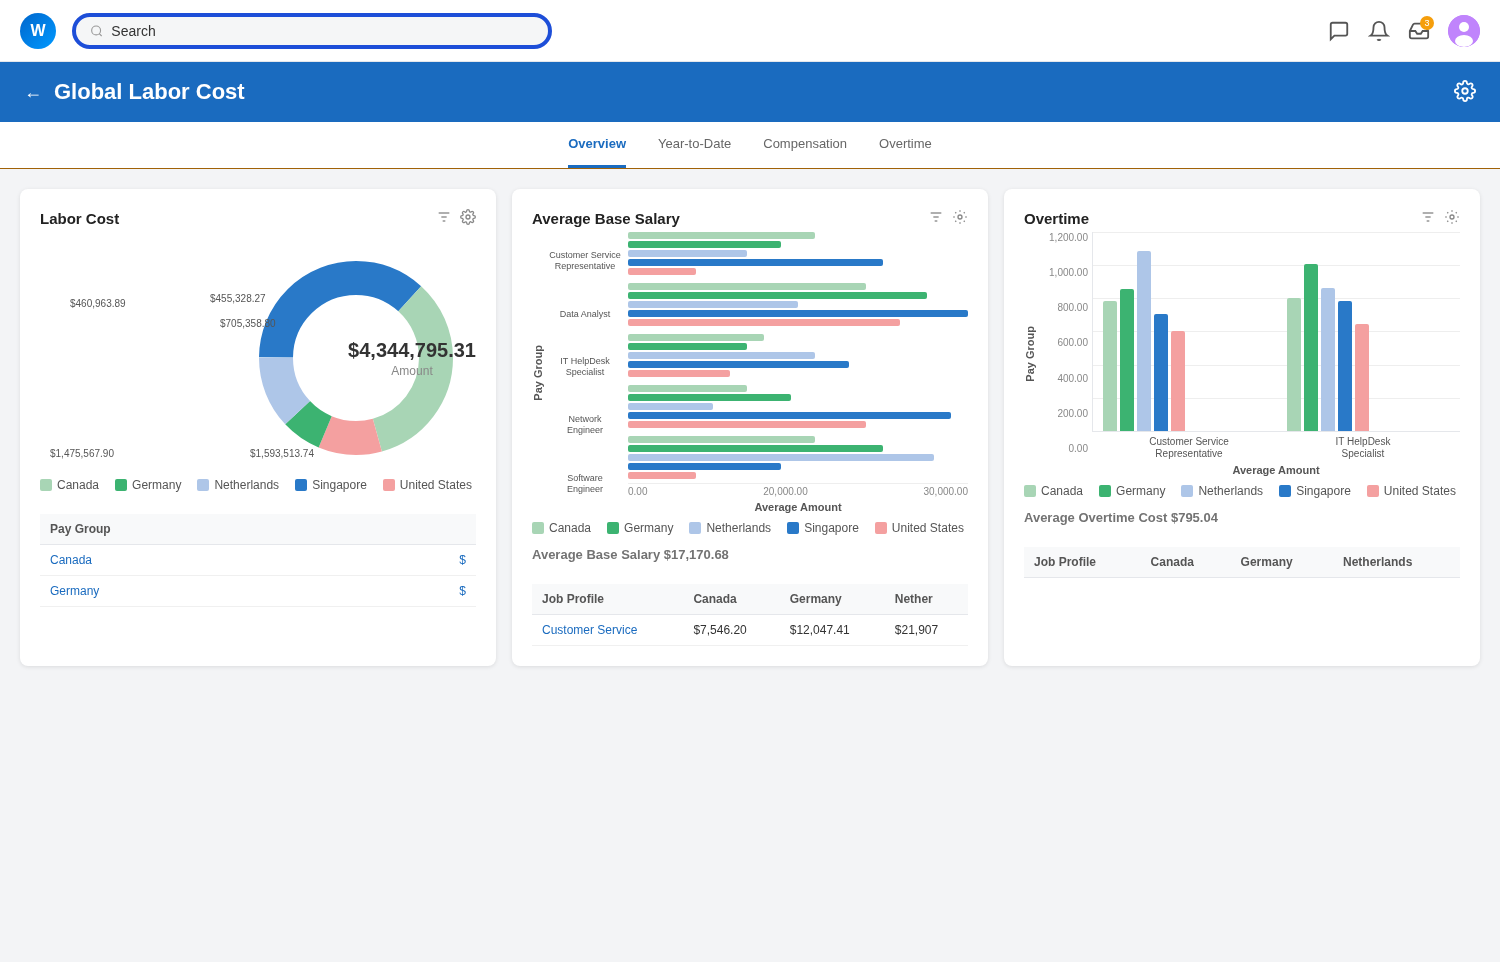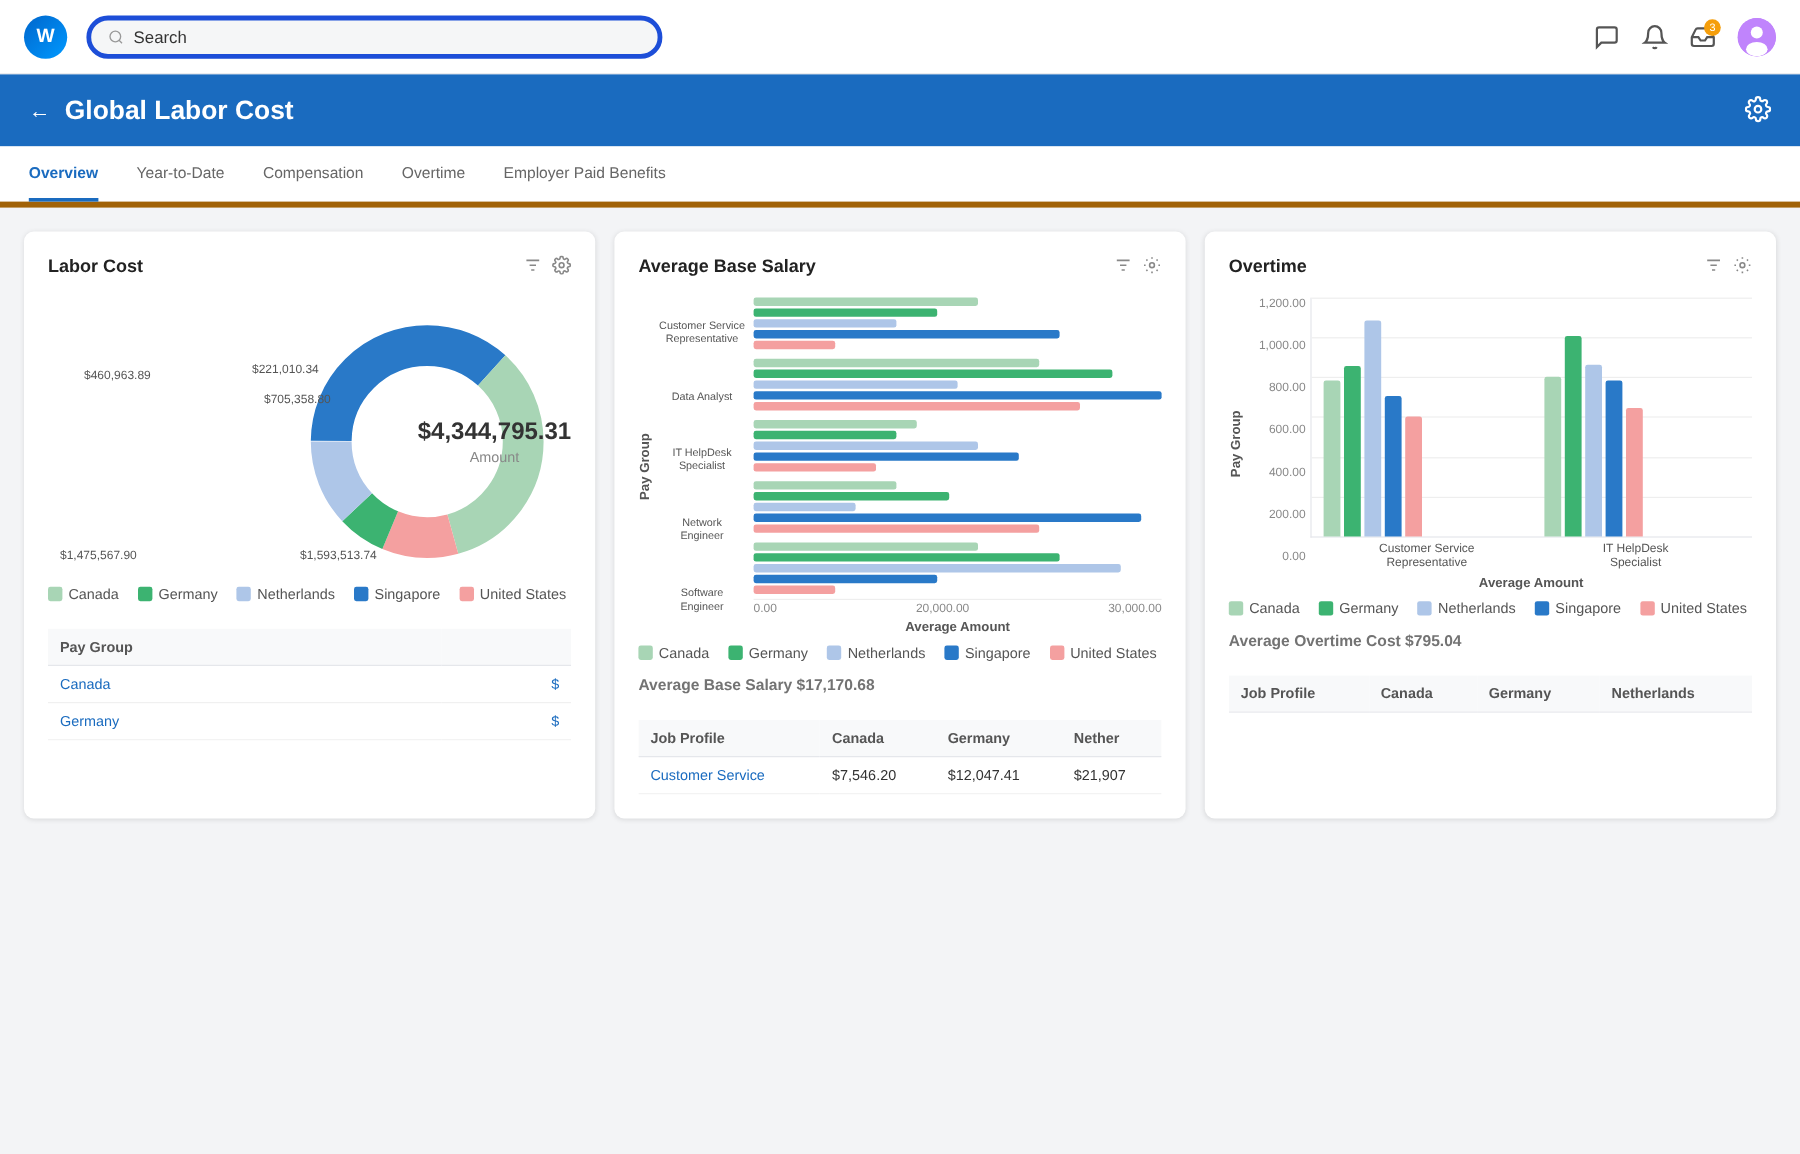--- a/index.html
+++ b/index.html
@@ -52,22 +52,23 @@
     }
     .back-btn { cursor: pointer; font-size: 18px; color: #fff; }
     .page-title { font-size: 22px; font-weight: 600; color: #fff; }
     .settings-icon { margin-left: auto; cursor: pointer; color: #fff; }
 
     
     .tabs-bar {
       background: #fff;
       display: flex; align-items: center;
       padding: 0 24px;
-      border-bottom: 5px solid #a16207;
+      border-bottom: 1px solid #a16207;
       gap: 32px;
+      justify-content: center;
     }
     .tab {
       padding: 14px 0;
       font-size: 13px;
       color: #666;
       cursor: pointer;
       border-bottom: 3px solid transparent;
       white-space: nowrap;
     }
     .tab.active {
@@ -87,21 +88,21 @@
     .card {
       background: #fff;
       border-radius: 8px;
       box-shadow: 0 1px 4px rgba(0,0,0,0.1);
       padding: 20px;
       flex: 1;
       min-width: 0;
     }
     .card-header {
       display: flex; align-items: center; justify-content: space-between;
-      margin-bottom: 16px;
+      margin-bottom: 4px;
     }
     .card-title { font-size: 15px; font-weight: 600; color: #222; }
     .card-icons { display: flex; gap: 8px; color: #888; cursor: pointer; }
 
     
     .donut-container {
       display: flex; justify-content: flex-end; align-items: center;
       position: relative; margin: 10px 0;
     }
     .donut-center {
@@ -200,21 +201,20 @@
       <path d="M19.4 15a1.65 1.65 0 00.33 1.82l.06.06a2 2 0 010 2.83 2 2 0 01-2.83 0l-.06-.06a1.65 1.65 0 00-1.82-.33 1.65 1.65 0 00-1 1.51V21a2 2 0 01-2 2 2 2 0 01-2-2v-.09A1.65 1.65 0 009 19.4a1.65 1.65 0 00-1.82.33l-.06.06a2 2 0 01-2.83 0 2 2 0 010-2.83l.06-.06A1.65 1.65 0 004.68 15a1.65 1.65 0 00-1.51-1H3a2 2 0 01-2-2 2 2 0 012-2h.09A1.65 1.65 0 004.6 9a1.65 1.65 0 00-.33-1.82l-.06-.06a2 2 0 010-2.83 2 2 0 012.83 0l.06.06A1.65 1.65 0 009 4.68a1.65 1.65 0 001-1.51V3a2 2 0 012-2 2 2 0 012 2v.09a1.65 1.65 0 001 1.51 1.65 1.65 0 001.82-.33l.06-.06a2 2 0 012.83 0 2 2 0 010 2.83l-.06.06A1.65 1.65 0 0019.4 9a1.65 1.65 0 001.51 1H21a2 2 0 012 2 2 2 0 01-2 2h-.09a1.65 1.65 0 00-1.51 1z"></path>
     </svg>
   </span>
 </div>
 
 <div class="tabs-bar">
   <div class="tab active">Overview</div>
   <div class="tab">Year-to-Date</div>
   <div class="tab">Compensation</div>
   <div class="tab">Overtime</div>
-  <div class="tab">Employer Paid Benefits</div>
 </div>
 
 <div class="main-content">
 
   <div class="card">
     <div class="card-header">
       <span class="card-title">Labor Cost</span>
       <div class="card-icons">
         <span>
           <svg viewBox="0 0 24 24" fill="none" stroke="currentColor" stroke-width="2" width="16" height="16">
@@ -248,21 +248,21 @@
       <div class="donut-center">
         <div class="donut-amount">$4,344,795.31</div>
         <div class="donut-label">Amount</div>
       </div>
     </div>
 
     <div style="position:relative; height:0; overflow:visible; margin-top:-200px; margin-bottom:200px;">
       <div style="position:absolute; left:10px; top:160px; font-size:10px; color:#555; text-align:center;">$1,475,567.90</div>
       <div style="position:absolute; left:210px; top:160px; font-size:10px; color:#555;">$1,593,513.74</div>
       <div style="position:absolute; left:180px; top:30px; font-size:10px; color:#555;">$705,358.80</div>
-      <div style="position:absolute; left:170px; top:5px; font-size:10px; color:#555;">$221,010.34</div>
+      <div style="position:absolute; left:170px; top:5px; font-size:10px; color:#555;">$455,328.27</div>
       <div style="position:absolute; left:30px; top:10px; font-size:10px; color:#555;">$460,963.89</div>
     </div>
 
     <div class="legend" style="margin-top:4px;">
       <div class="legend-item">
         <div class="legend-dot canada"></div>
         <span>Canada</span>
       </div>
       <div class="legend-item">
         <div class="legend-dot germany"></div>

